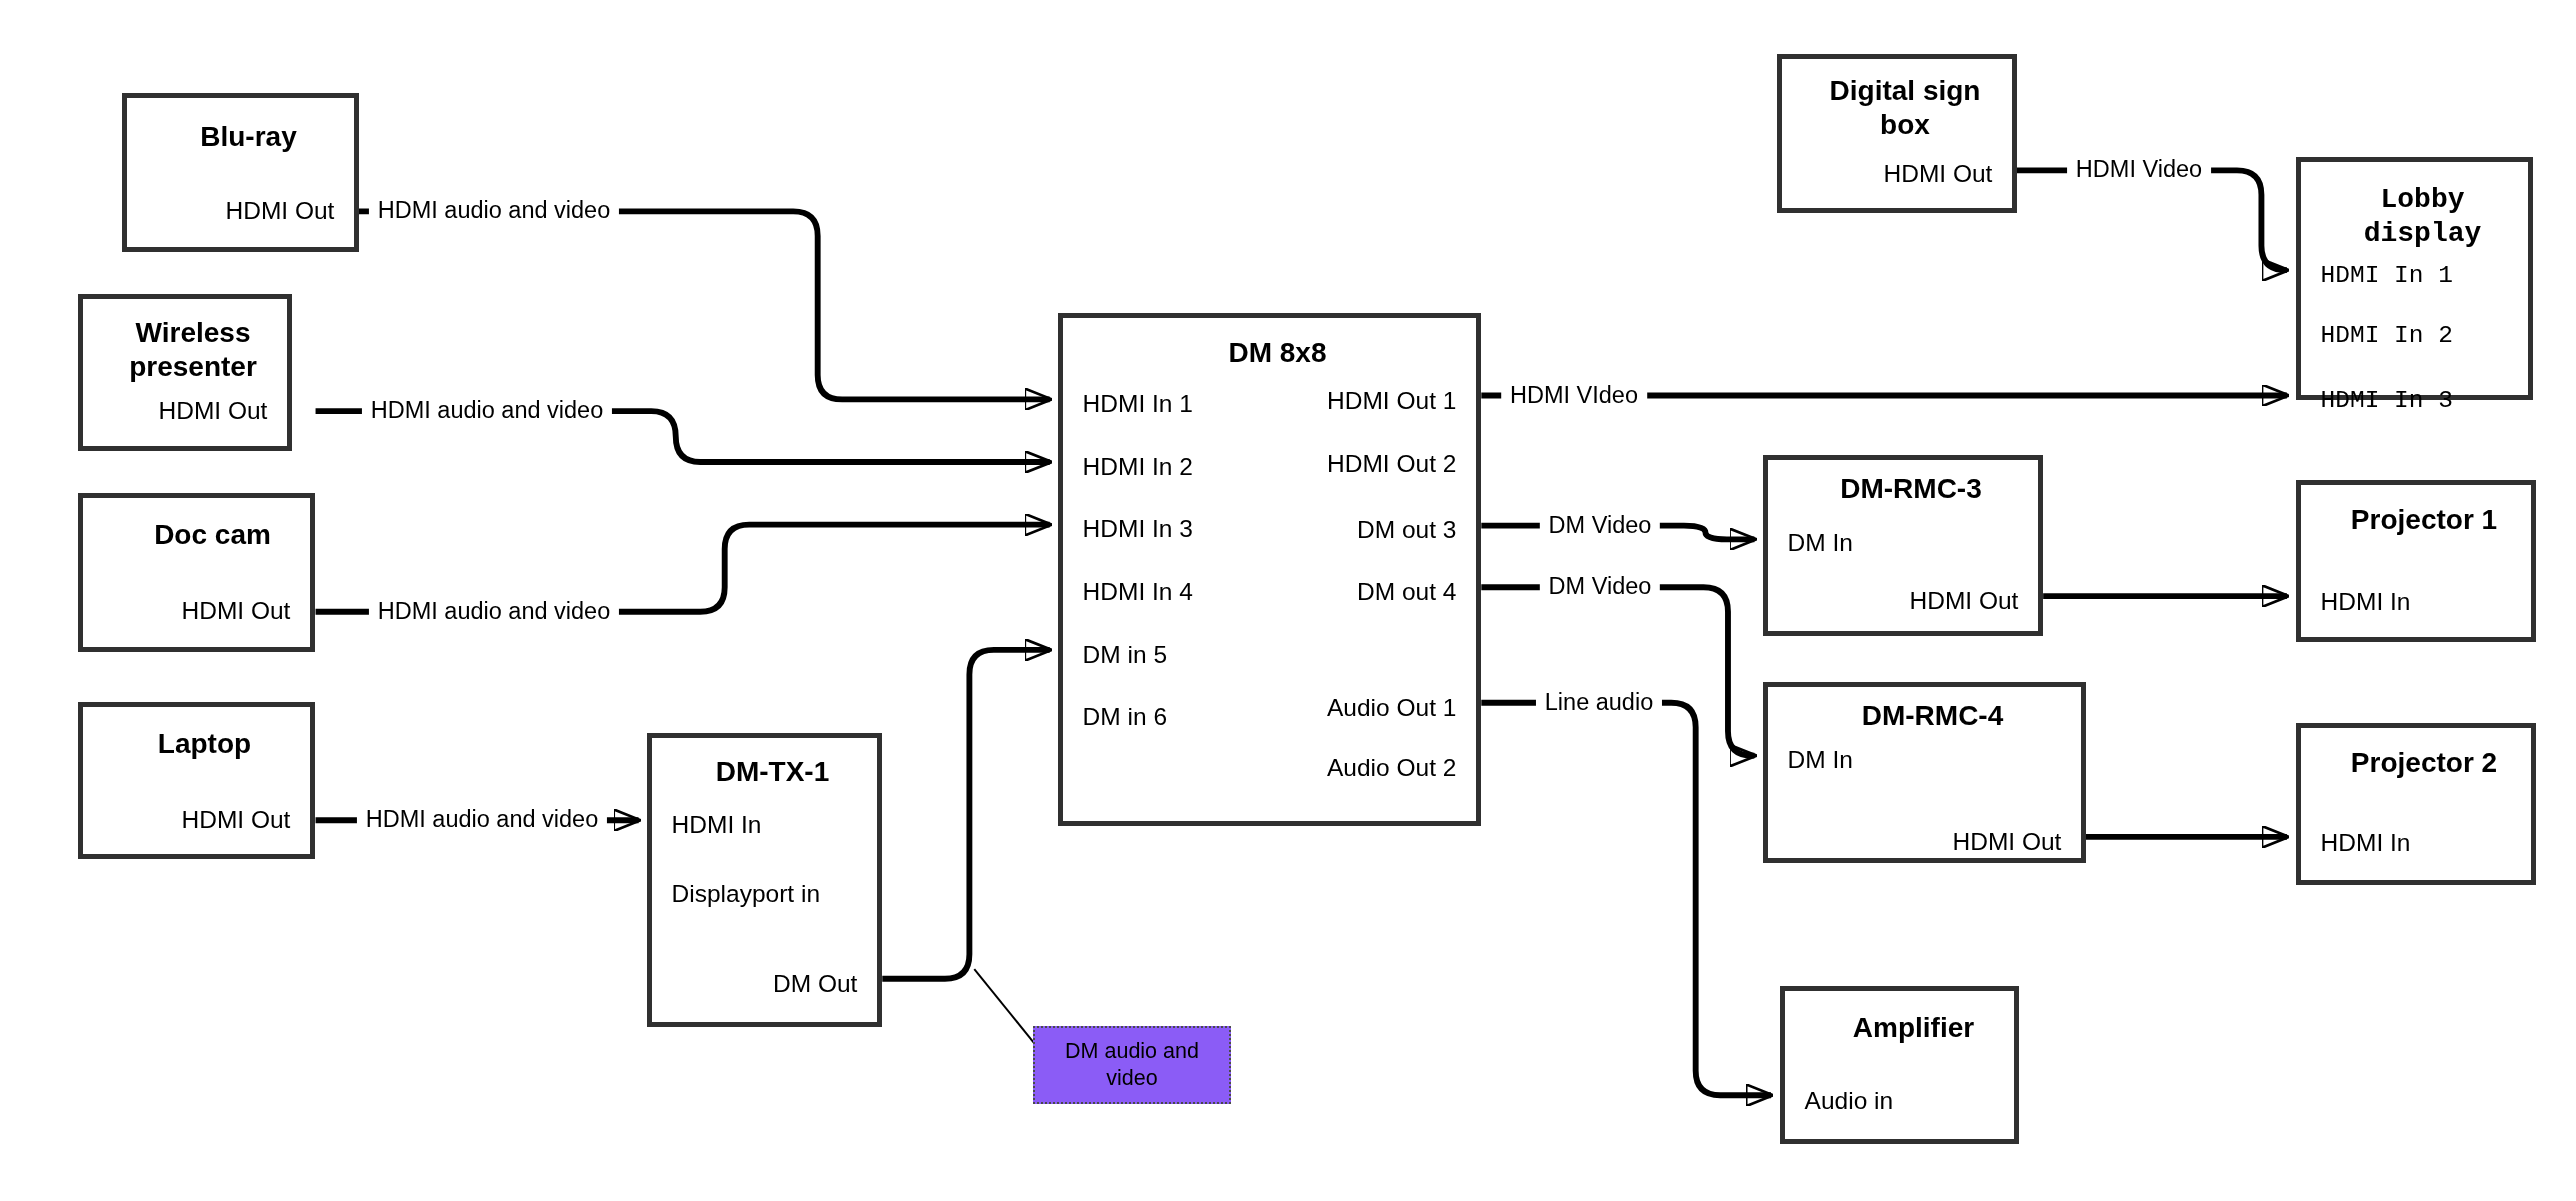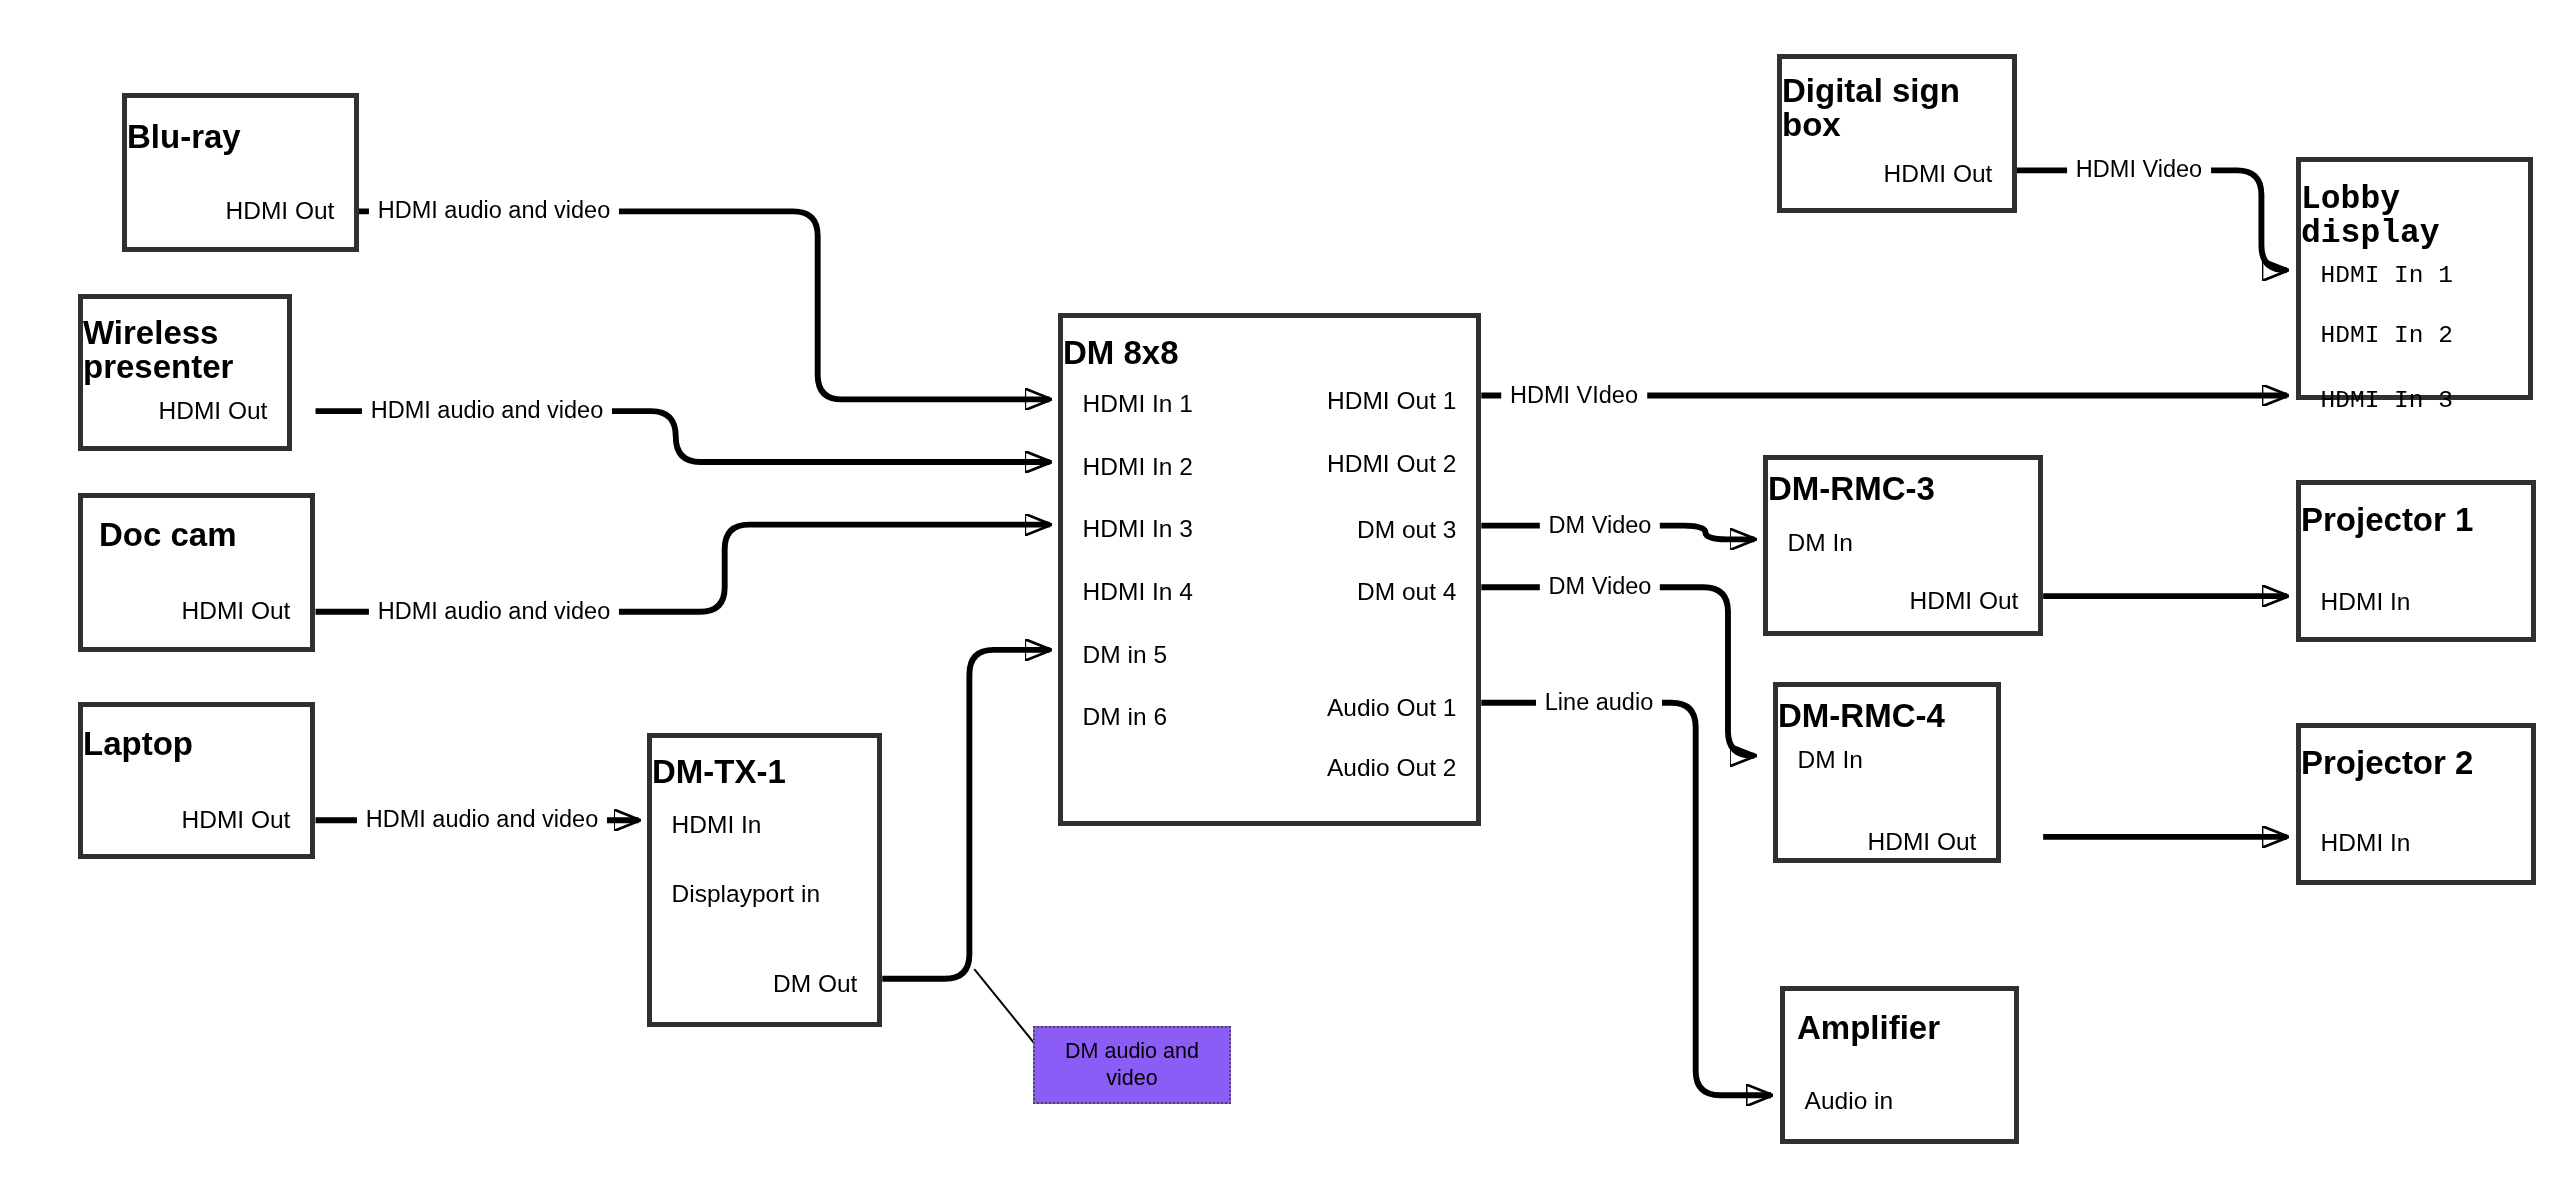--- a/index.html
+++ b/index.html
@@ -15,24 +15,24 @@
   #wires path{fill:none;stroke:#000000;}
   .wire{stroke-width:6px;}
   .leader{stroke-width:2px;}
   .node{
     position:absolute;
     box-sizing:border-box;
     border:5.9px solid #303030;
     background:#ffffff;
   }
   .node-title{
-    position:absolute;left:0;right:0;
-    text-align:left;
+    position:absolute;left:16px;right:0;
+    text-align:center;
     font-weight:bold;
-    font-size:33px;line-height:34px;
+    font-size:28px;line-height:34px;
     white-space:pre-line;
     transform:translateY(-50%);
   }
   .port{
     position:absolute;
     font-size:24.5px;line-height:24.5px;
     white-space:nowrap;
     transform:translateY(-50%);
   }
   .port.left{left:19.6px;text-align:left;}
@@ -144,21 +144,21 @@
     <div class="node-title" style="top:29px;">DM-RMC-3</div>
     <div class="port left" style="top:83px;">DM In</div>
     <div class="port right" style="top:141px;">HDMI Out</div>
   </div>
 
   <div class="node" style="left:2296px;top:480px;width:240px;height:162px;">
     <div class="node-title" style="top:35px;">Projector 1</div>
     <div class="port left" style="top:117px;">HDMI In</div>
   </div>
 
-  <div class="node" style="left:1763px;top:682px;width:228px;height:181px;margin-left:10px;">
+  <div class="node" style="left:1763px;top:682px;width:323px;height:181px;">
     <div class="node-title" style="top:29px;">DM-RMC-4</div>
     <div class="port left" style="top:73px;">DM In</div>
     <div class="port right" style="top:155px;">HDMI Out</div>
   </div>
 
   <div class="node" style="left:2296px;top:723px;width:240px;height:162px;">
     <div class="node-title" style="top:35px;">Projector 2</div>
     <div class="port left" style="top:115px;">HDMI In</div>
   </div>
 

